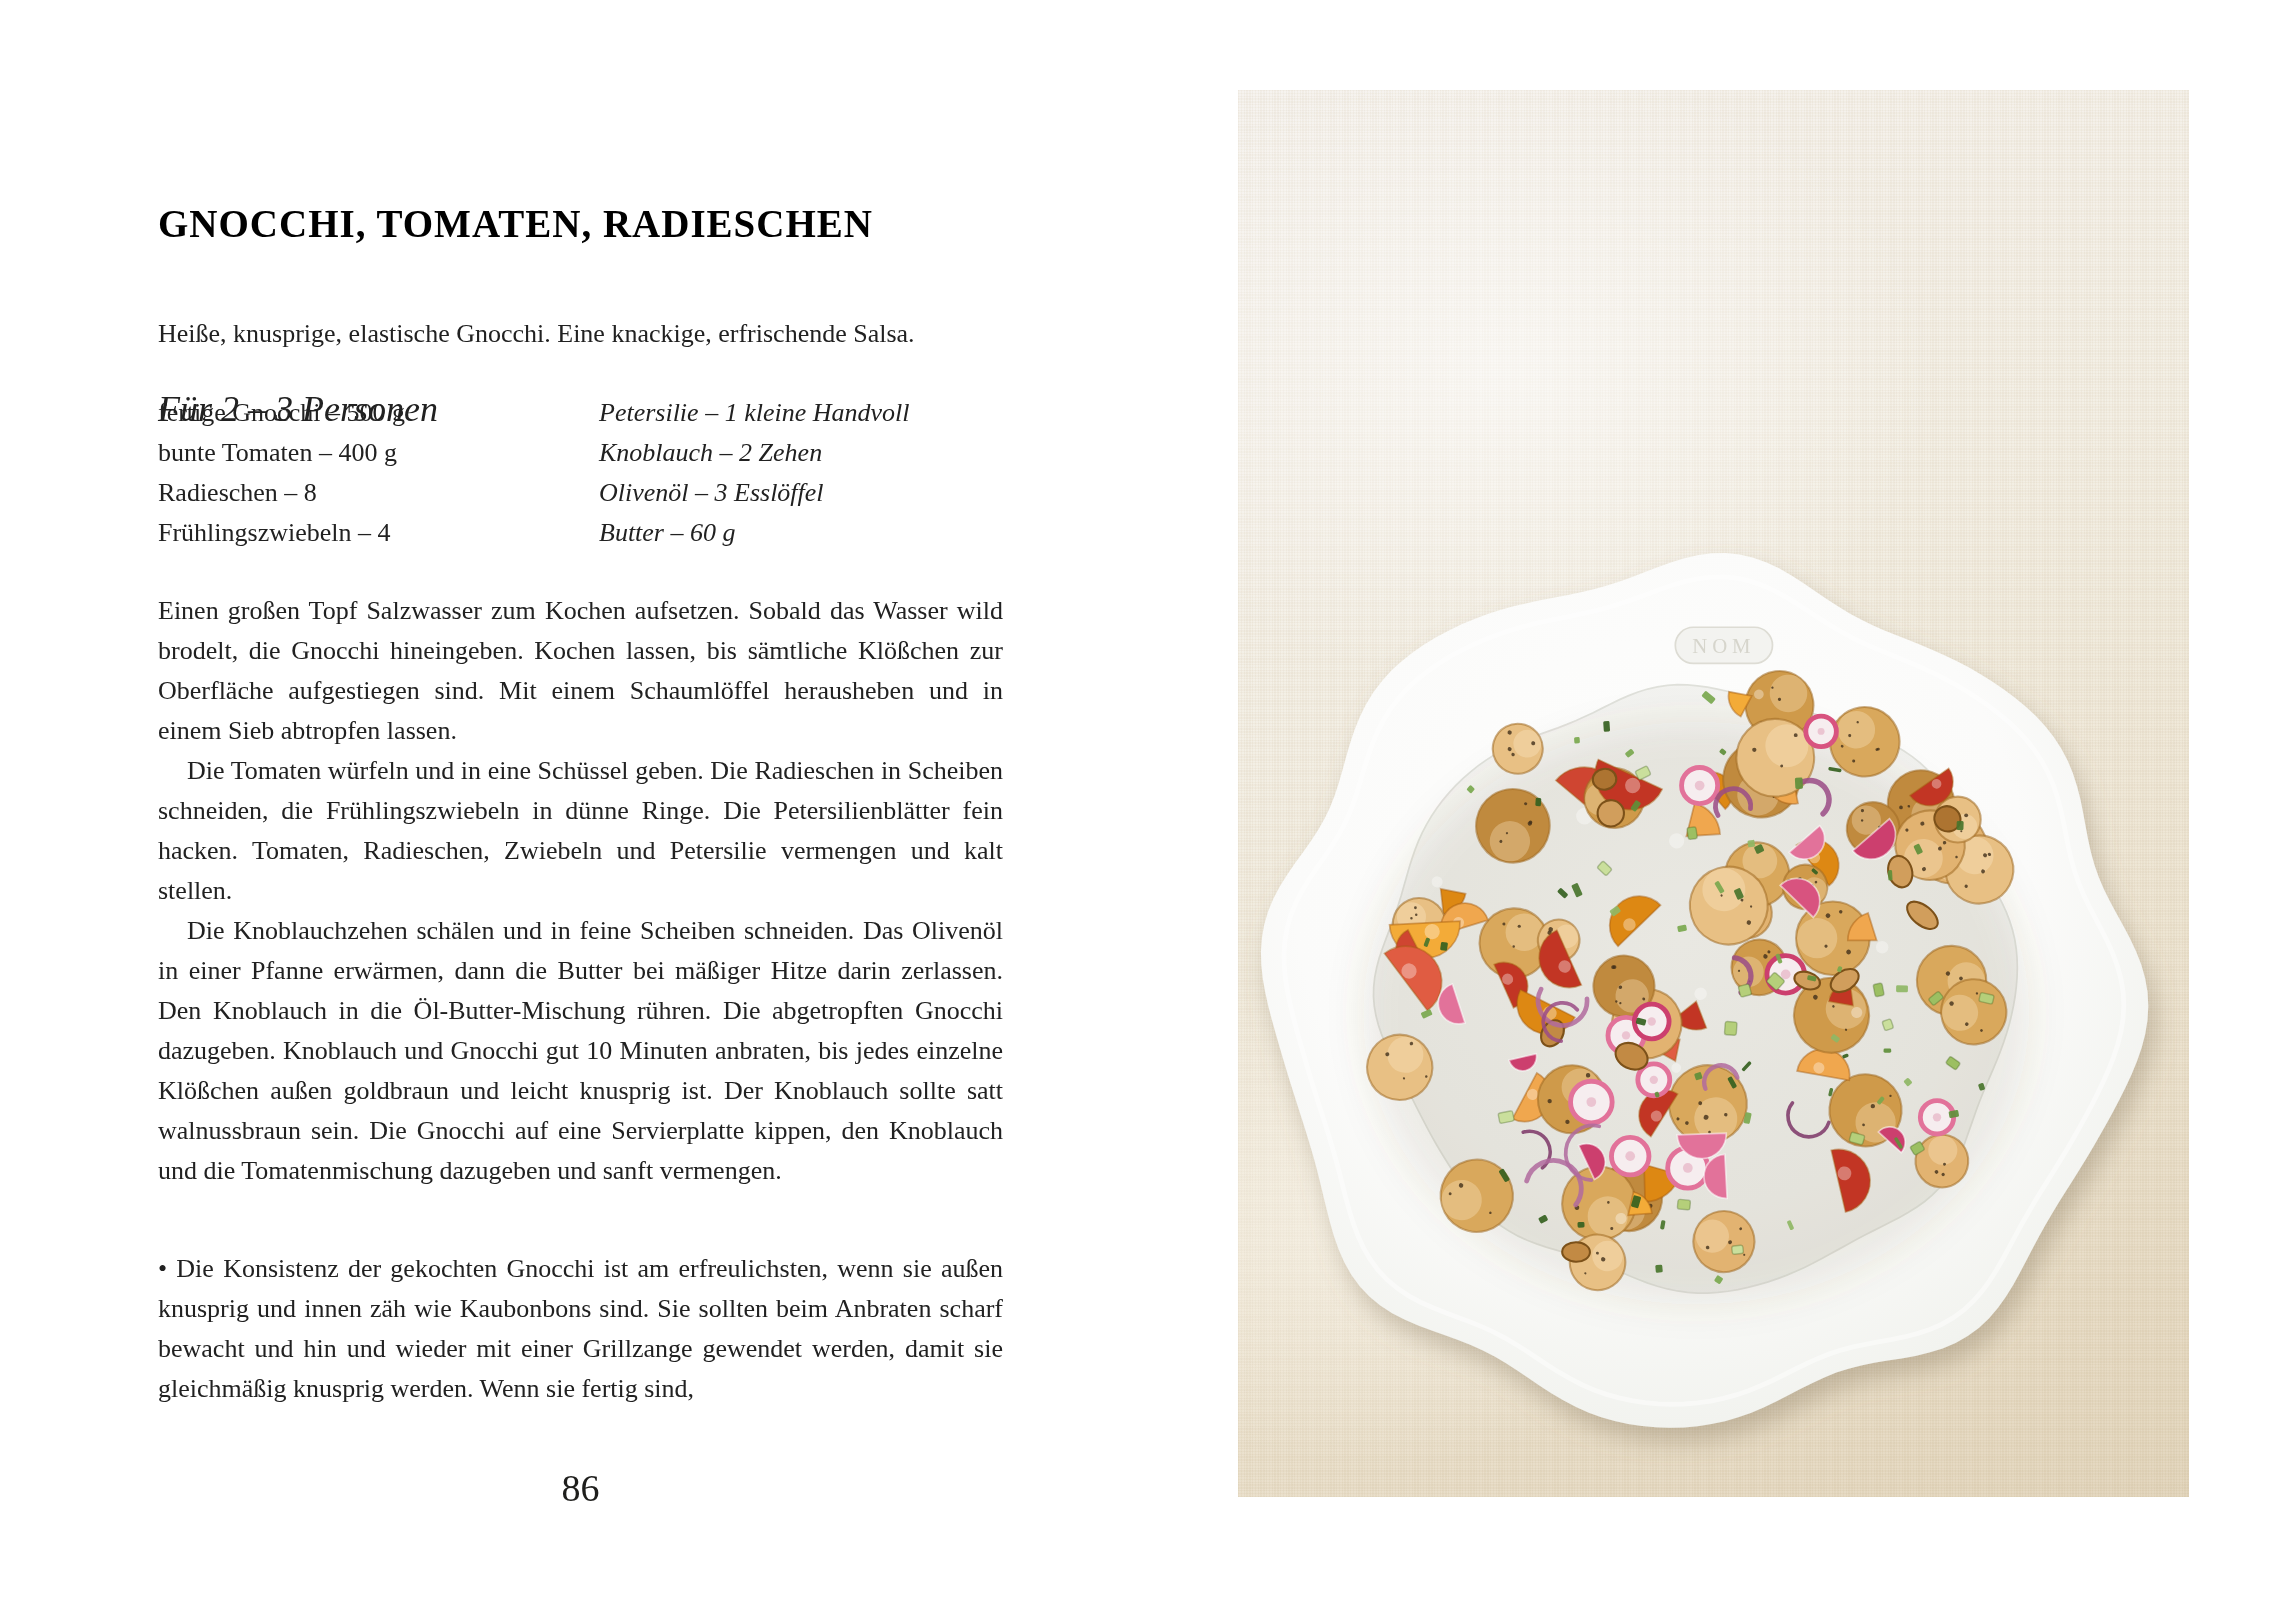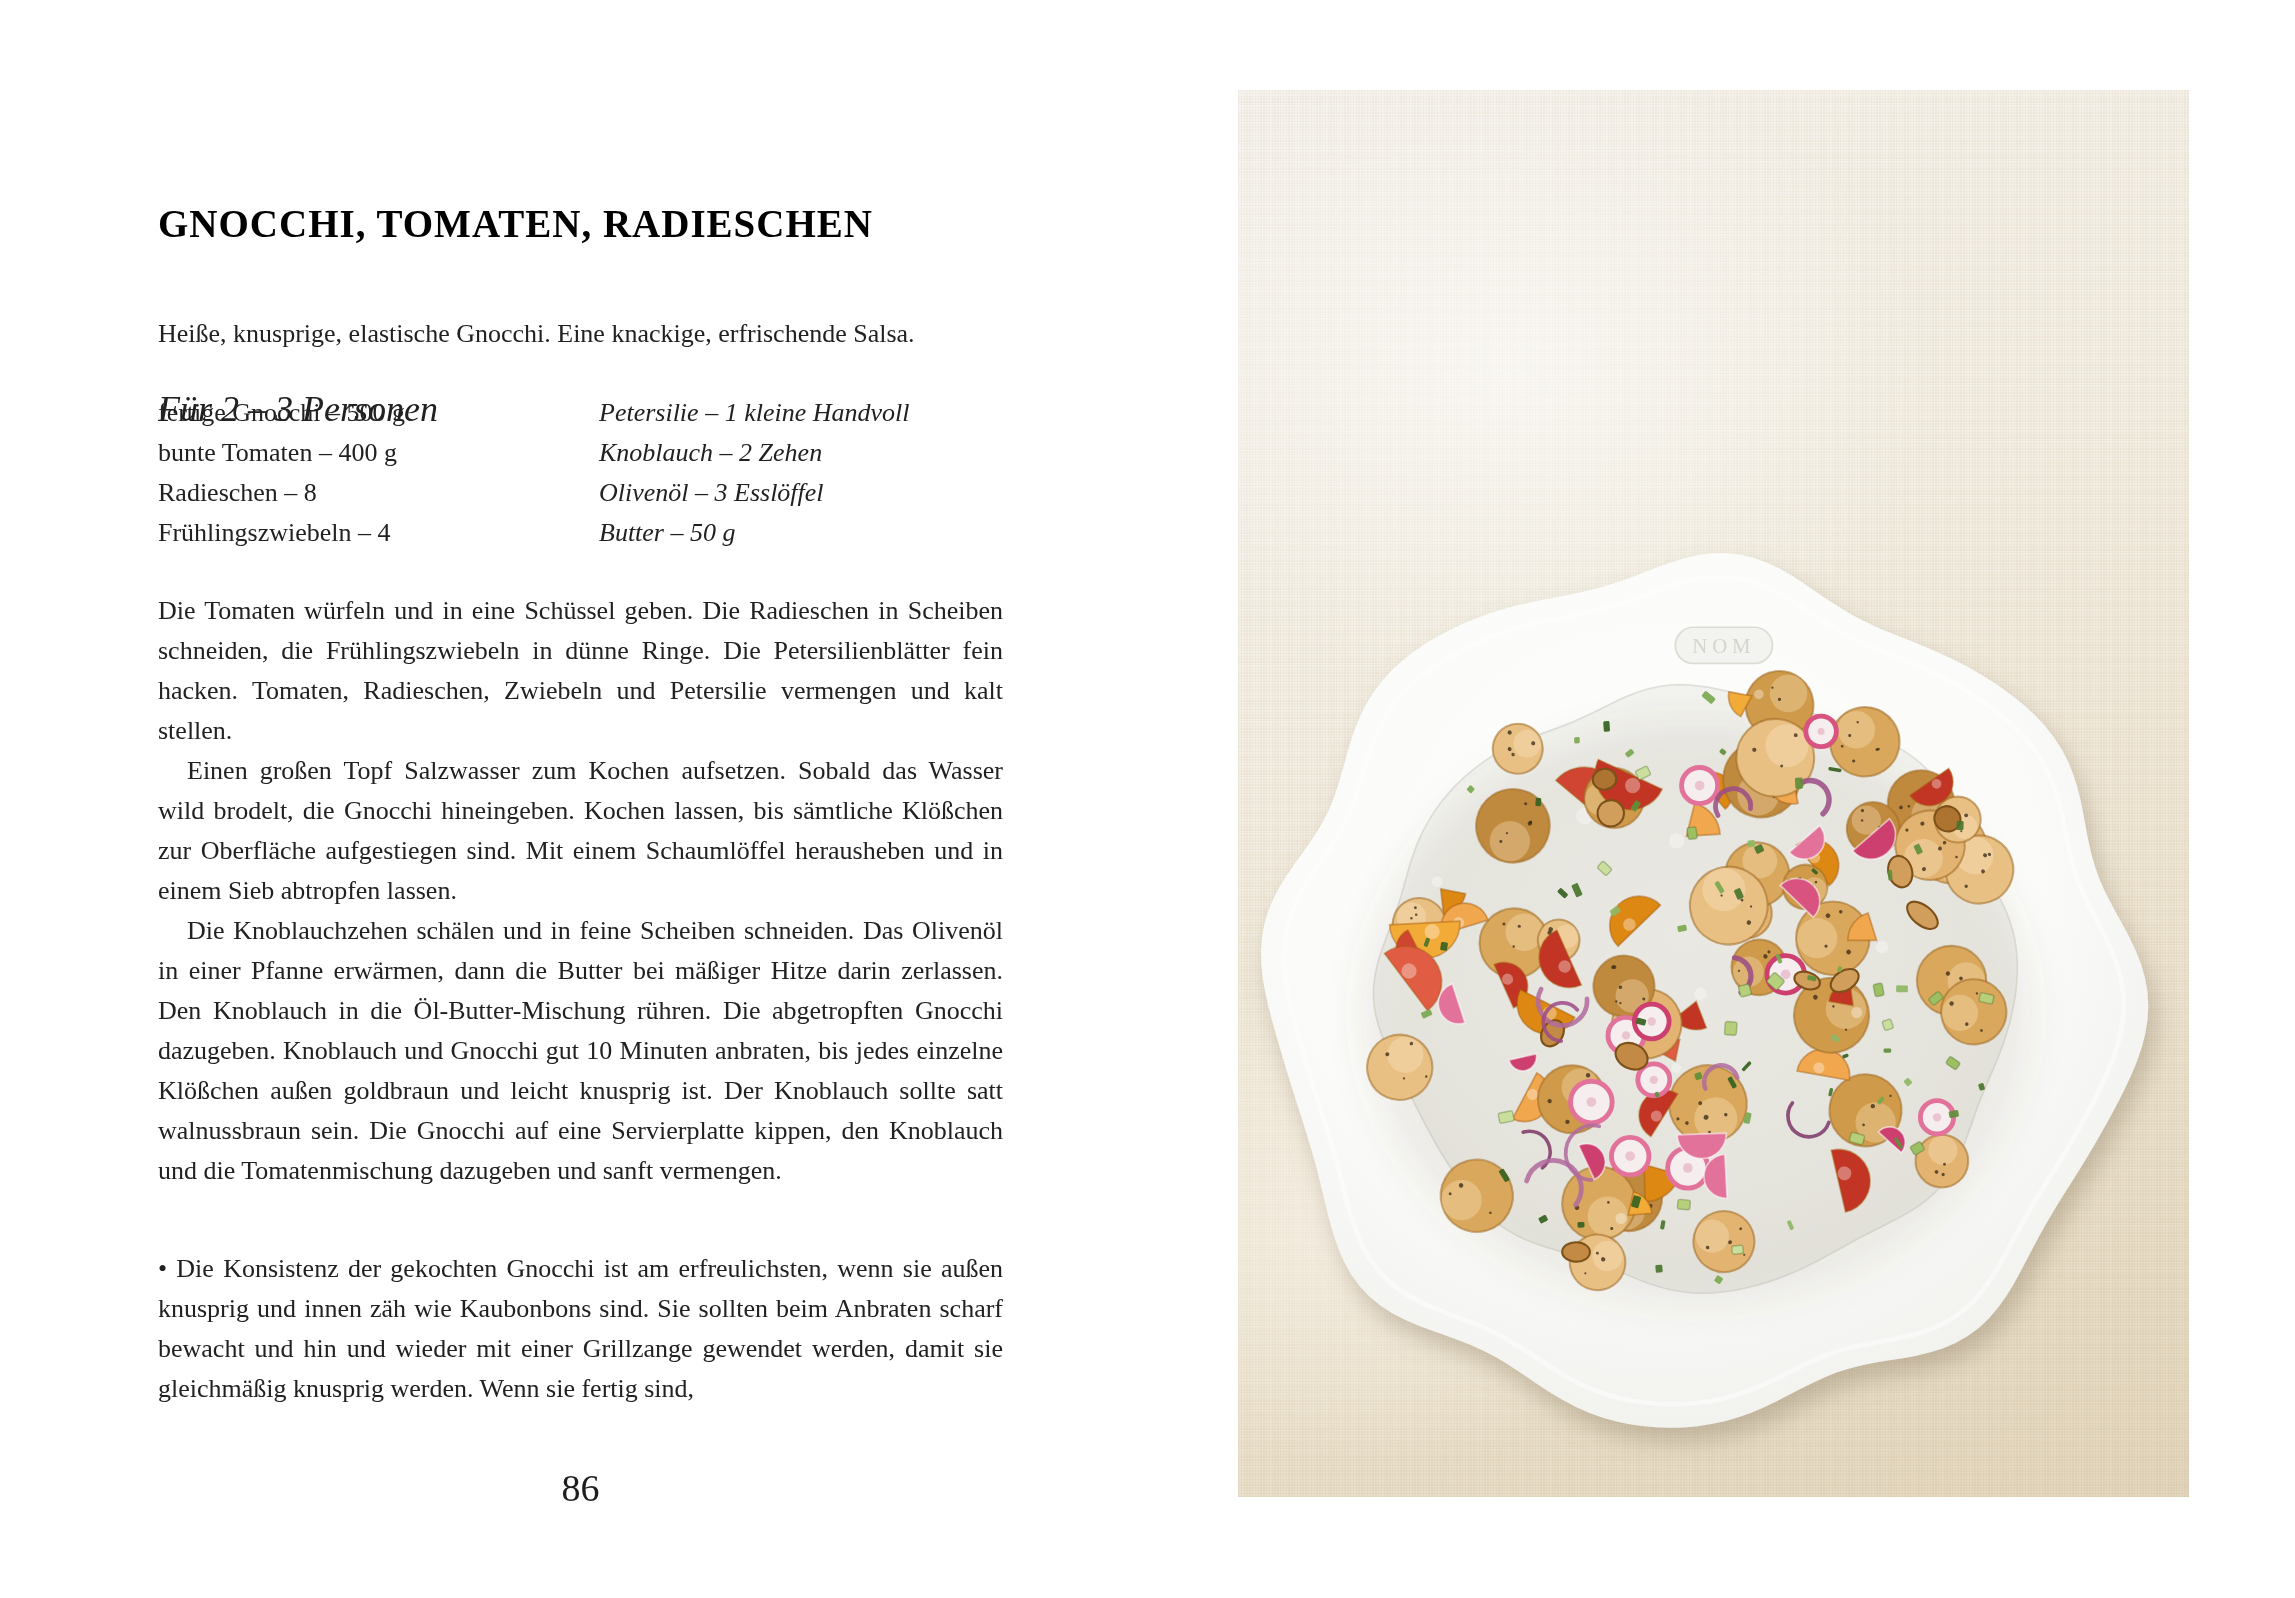--- a/index.html
+++ b/index.html
@@ -55,27 +55,27 @@
     <ul class="ing-col col-left">
       <li>fertige Gnocchi – 500 g</li>
       <li>bunte Tomaten – 400 g</li>
       <li>Radieschen – 8</li>
       <li>Frühlingszwiebeln – 4</li>
     </ul>
     <ul class="ing-col col-right">
       <li>Petersilie – 1 kleine Handvoll</li>
       <li>Knoblauch – 2 Zehen</li>
       <li>Olivenöl – 3 Esslöffel</li>
-      <li>Butter – 50 g</li>
+      <li>Butter – 60 g</li>
     </ul>
   </div>
 
   <div class="steps">
+    <p>Einen großen Topf Salzwasser zum Kochen aufsetzen. Sobald das Wasser wild brodelt, die Gnocchi hineingeben. Kochen lassen, bis sämtliche Klößchen zur Oberfläche aufgestiegen sind. Mit einem Schaumlöffel herausheben und in einem Sieb abtropfen lassen.</p>
     <p>Die Tomaten würfeln und in eine Schüssel geben. Die Radieschen in Scheiben schneiden, die Frühlingszwiebeln in dünne Ringe. Die Petersilienblätter fein hacken. Tomaten, Radieschen, Zwiebeln und Petersilie vermengen und kalt stellen.</p>
-    <p>Einen großen Topf Salzwasser zum Kochen aufsetzen. Sobald das Wasser wild brodelt, die Gnocchi hineingeben. Kochen lassen, bis sämtliche Klößchen zur Oberfläche aufgestiegen sind. Mit einem Schaumlöffel herausheben und in einem Sieb abtropfen lassen.</p>
     <p>Die Knoblauchzehen schälen und in feine Scheiben schneiden. Das Olivenöl in einer Pfanne erwärmen, dann die Butter bei mäßiger Hitze darin zerlassen. Den Knoblauch in die Öl-Butter-Mischung rühren. Die abgetropften Gnocchi dazugeben. Knoblauch und Gnocchi gut 10 Minuten anbraten, bis jedes einzelne Klößchen außen goldbraun und leicht knusprig ist. Der Knoblauch sollte satt walnussbraun sein. Die Gnocchi auf eine Servierplatte kippen, den Knoblauch und die Tomatenmischung dazugeben und sanft vermengen.</p>
   </div>
 
   <div class="tip">
     <p>• Die Konsistenz der gekochten Gnocchi ist am erfreulichsten, wenn sie außen knusprig und innen zäh wie Kaubonbons sind. Sie sollten beim Anbraten scharf bewacht und hin und wieder mit einer Grillzange gewendet werden, damit sie gleichmäßig knusprig werden. Wenn sie fertig sind,</p>
   </div>
 
   <div class="page-num">86</div>
 </div>
 

